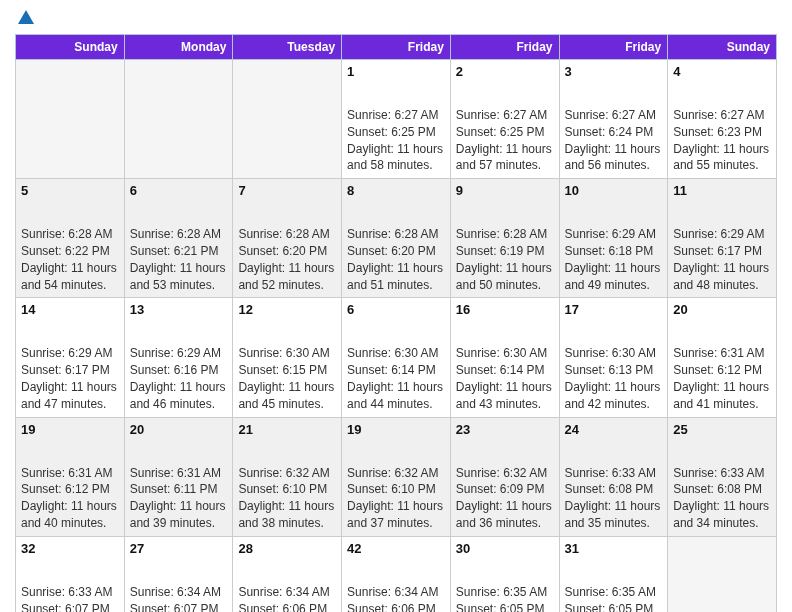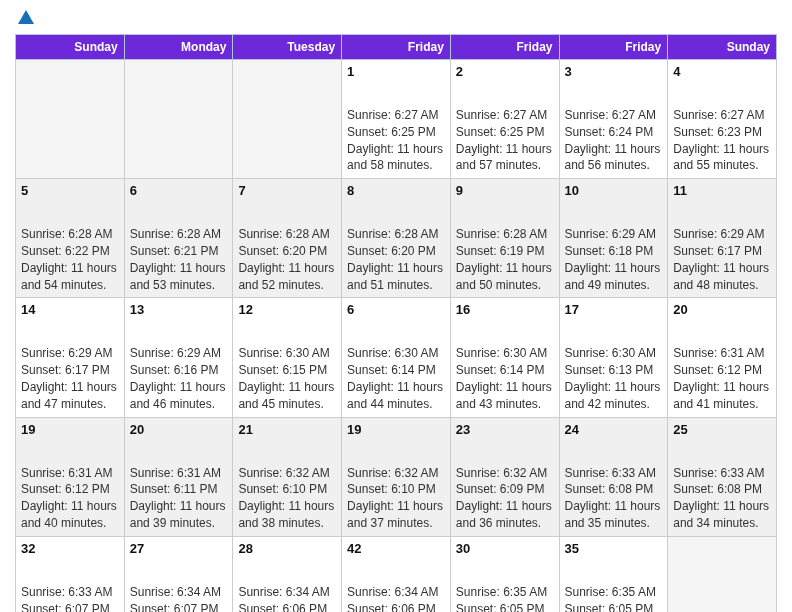--- a/index.html
+++ b/index.html
@@ -324,21 +324,21 @@
 Sunset: 6:06 PM
 Daylight: 11 hours and 31 minutes.</div>
           </td>
           <td>
             <span class="day-number">30</span>
             <div class="day-info" style="white-space: pre-line;">Sunrise: 6:35 AM
 Sunset: 6:05 PM
 Daylight: 11 hours and 30 minutes.</div>
           </td>
           <td>
-            <span class="day-number">35</span>
+            <span class="day-number">31</span>
             <div class="day-info" style="white-space: pre-line;">Sunrise: 6:35 AM
 Sunset: 6:05 PM
 Daylight: 11 hours and 29 minutes.</div>
           </td>
           <td class="empty"></td>
         </tr>
       </tbody>
   </table>
 </div>
 

